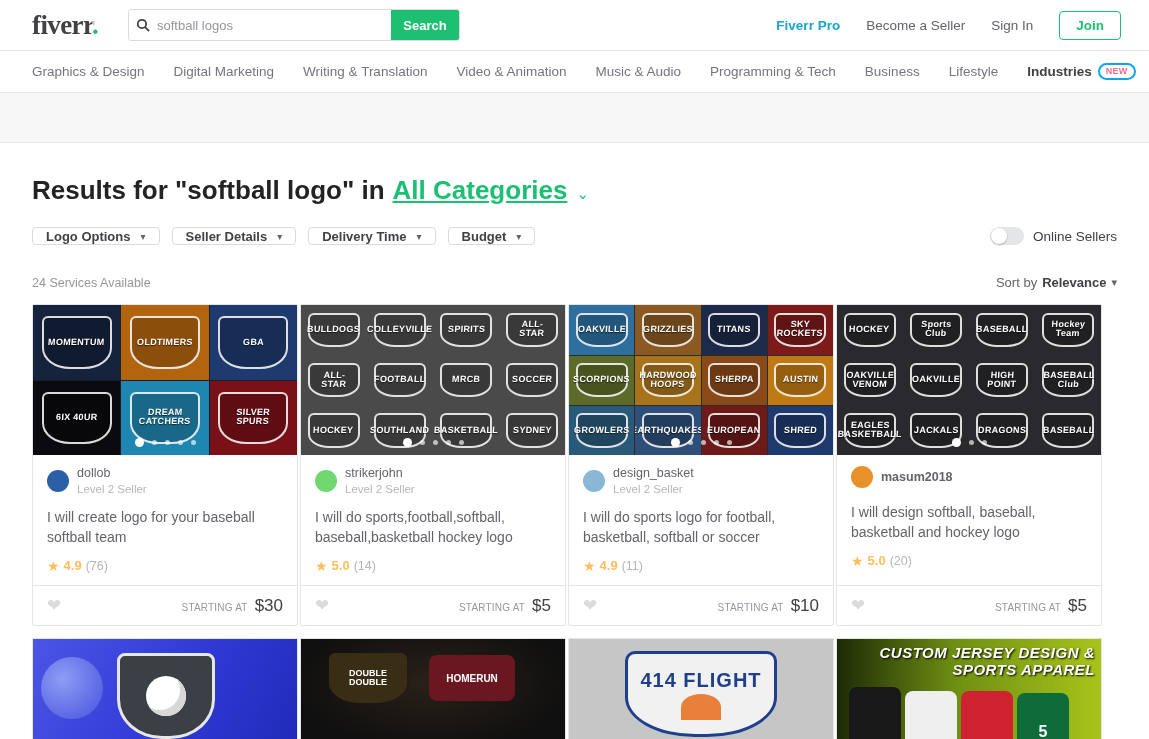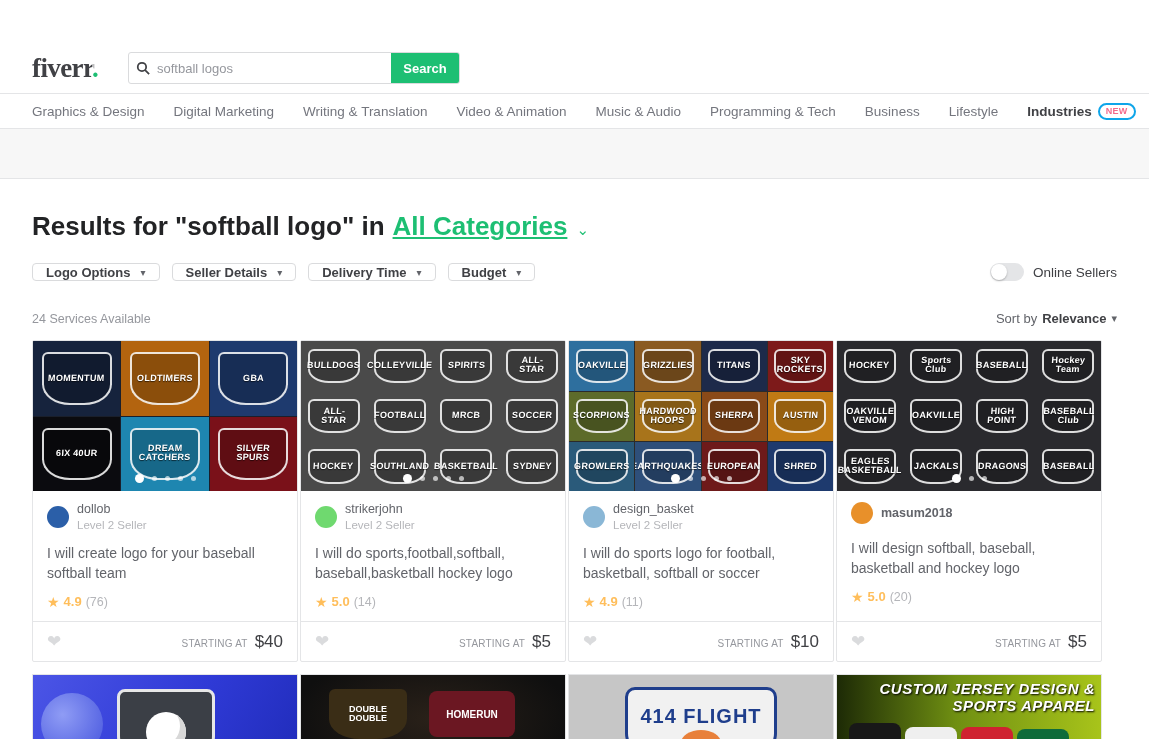--- a/index.html
+++ b/index.html
@@ -12,21 +12,20 @@
     overflow: hidden;
   }
 
   
   .header {
     height: 50px;
     display: flex;
     align-items: center;
     padding: 0 28px 0 32px;
     background: #fff;
-    margin-top: 43px;
   }
   .logo {
     font-family: "Liberation Serif", serif;
     font-weight: bold;
     font-size: 27px;
     letter-spacing: -0.6px;
     color: #404145;
     margin-right: 30px;
     user-select: none;
   }
@@ -87,21 +86,21 @@
     border-radius: 4px;
     padding: 6px 16px;
     font-size: 13.5px;
     font-weight: bold;
     cursor: pointer;
     font-family: "Liberation Sans", sans-serif;
   }
 
   
   .catnav {
-    height: 36px;
+    height: 43px;
     border-top: 1px solid #e4e5e7;
     border-bottom: 1px solid #e4e5e7;
     display: flex;
     align-items: center;
     padding: 0 32px;
     gap: 29px;
     background: #fff;
   }
   .catlink {
     font-size: 13.5px;
@@ -346,20 +345,26 @@
     <span class="search-icon">
       <svg width="14" height="14" viewBox="0 0 16 16" fill="none" stroke="#404145" stroke-width="2">
         <circle cx="6.8" cy="6.8" r="4.8"></circle>
           <line x1="10.4" y1="10.4" x2="15" y2="15"></line>
       </svg>
     </span>
     <input class="search-input" type="text" value="softball logos" placeholder="Find Services" style="">
     <button class="search-btn">Search</button>
   </div>
 
+  <div class="header-right">
+    <a class="hlink pro">Fiverr Pro</a>
+    <a class="hlink">Become a Seller</a>
+    <a class="hlink">Sign In</a>
+    <button class="join-btn">Join</button>
+  </div>
 </div>
 
 <div class="catnav">
   <a class="catlink">Graphics &amp; Design</a>
   <a class="catlink">Digital Marketing</a>
   <a class="catlink">Writing &amp; Translation</a>
   <a class="catlink">Video &amp; Animation</a>
   <a class="catlink">Music &amp; Audio</a>
   <a class="catlink">Programming &amp; Tech</a>
   <a class="catlink">Business</a>
@@ -469,21 +474,21 @@
         <div class="rating">
           <span class="star">★</span>
           <span class="rate-val">4.9</span>
           <span class="rate-count">(76)</span>
         </div>
       </div>
       <div class="gig-foot">
         <span class="heart">❤</span>
         <span class="price-wrap">
           <span class="starting">STARTING AT</span>
-          <span class="price">$40</span>
+          <span class="price">$30</span>
         </span>
       </div>
     </div>
 
     <div class="gig">
       <div class="gig-img" style="background:#4a4a4a">
         <div class="art" id="art2" style="grid-template-columns:repeat(4,1fr);grid-template-rows:repeat(3,1fr)">
             <div class="cell" style="background: rgb(74, 74, 74);">
               <div class="shieldwrap">
                 <div class="emblem">BULLDOGS</div>

